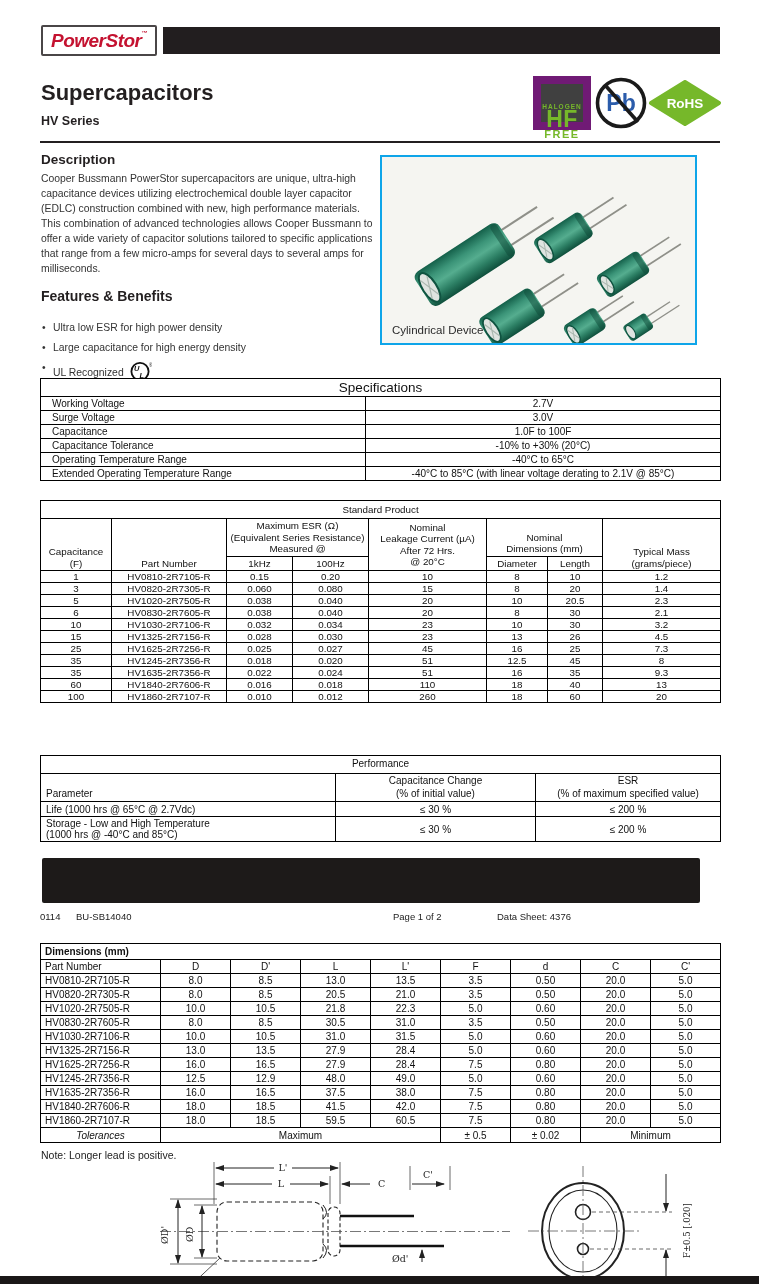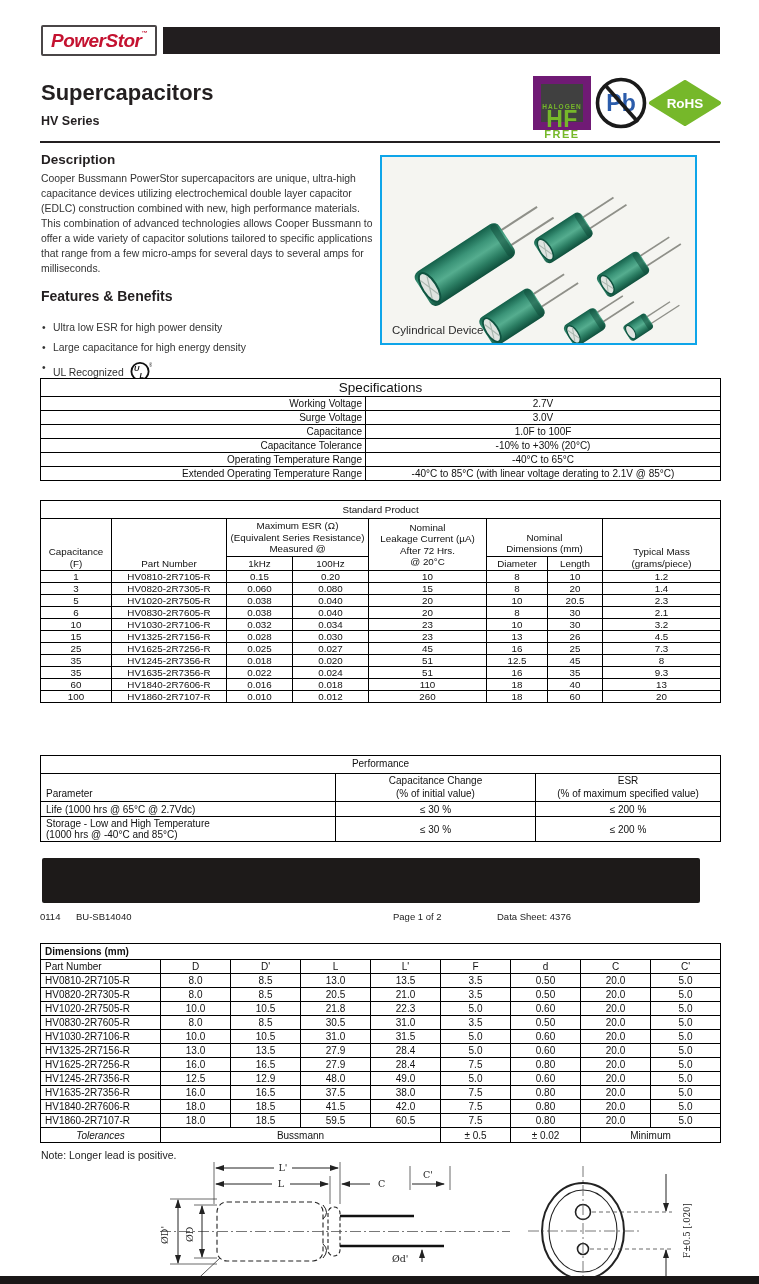--- a/index.html
+++ b/index.html
@@ -51,21 +51,21 @@
   }
   .photo-caption { position:absolute; left:10px; bottom:7px; font-size:11.5px; color:#2b2b2b; }
   
   table { border-collapse:collapse; table-layout:fixed; width:680px; background:#fff; }
   th, td { border:1px solid #000; font-weight:normal; color:#111; text-align:center; padding:1px 3px; }
   .tbl-title { font-size:13.5px; height:18px; padding:0; }
   .pre { white-space:pre-line; }
   .vbottom { vertical-align:bottom; }
   .spec-table { position:absolute; left:40px; top:378px; }
   .spec-table td { font-size:10px; height:14px; }
-  .spec-table tbody td:first-child { text-align:right; padding-left:5px; }
+  .spec-table tbody td:first-child { text-align:left; padding-left:11px; }
   .std-table { position:absolute; left:40px; top:500px; }
   .std-table th { font-size:9.8px; line-height:1.18; padding:1px 2px; }
   .std-table td { font-size:9.8px; height:11.5px; padding:0 2px; }
   .perf-table { position:absolute; left:40px; top:755px; }
   .perf-table th { font-size:10px; line-height:1.25; }
   .perf-table td { font-size:10px; height:15px; }
   .perf-table .param-h { text-align:left; vertical-align:bottom; padding-left:5px; }
   .perf-table tbody td:first-child { text-align:left; padding-left:5px; white-space:pre-line; }
   .dim-table { position:absolute; left:40px; top:943px; }
   .dim-table .tbl-title { font-weight:bold; height:16px; }
@@ -584,21 +584,21 @@
           <td>60.5</td>
           <td>7.5</td>
           <td>0.80</td>
           <td>20.0</td>
           <td>5.0</td>
         </tr>
       </tbody>
     <tfoot>
       <tr class="tol-row">
         <td class="tol-label">Tolerances</td>
-        <td colspan="4">Bussmann</td>
+        <td colspan="4">Maximum</td>
         <td>± 0.5</td>
         <td>± 0.02</td>
         <td colspan="2">Minimum</td>
       </tr>
     </tfoot>
   </table>
 
   <div class="note-text">Note: Longer lead is positive.</div>
 
   <svg class="dim-diagram" width="680" height="126" viewBox="0 0 680 126">

